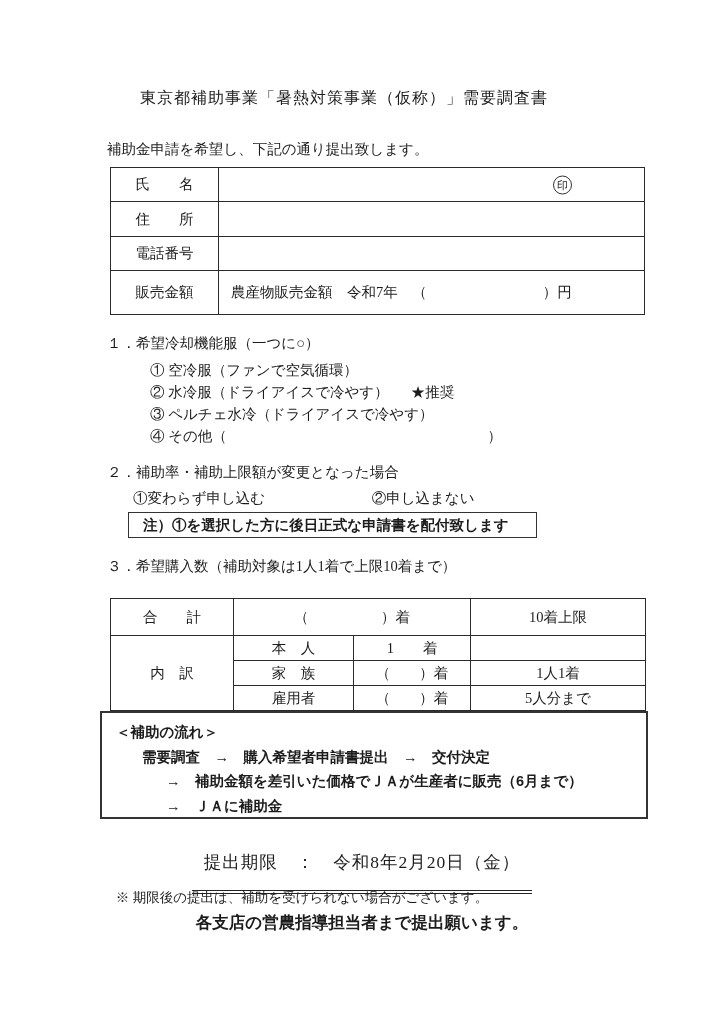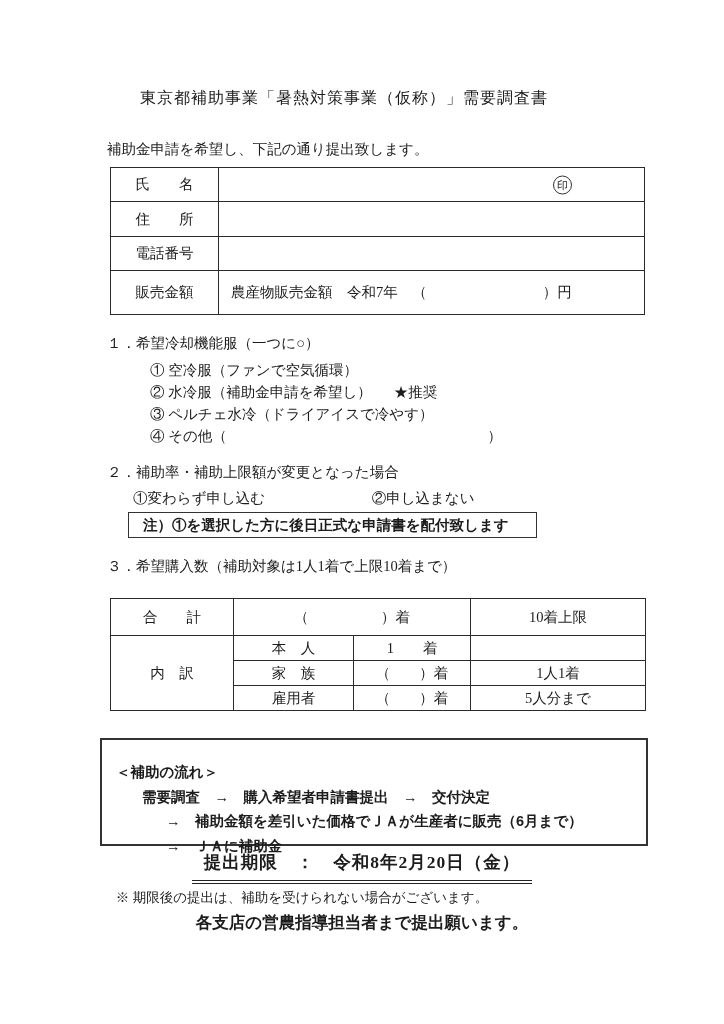--- a/index.html
+++ b/index.html
@@ -66,39 +66,39 @@
   .s3h { top: 557px; left: 107px; }
 
   
   .t2 { top: 598px; left: 110px; width: 535px; table-layout: fixed; padding-left: 8px; }
   .t2 td { text-align: center; }
   .t2 tr:nth-child(1) { height: 37px; }
   .t2 tr:nth-child(2), .t2 tr:nth-child(3), .t2 tr:nth-child(4) { height: 25px; }
 
   
   .flow {
-    top: 738px; left: 100px; width: 548px; height: 108px;
+    top: 711px; left: 100px; width: 548px; height: 108px;
     border: 2px solid #333;
     font-family: "Liberation Sans", "DejaVu Sans", sans-serif;
     font-weight: bold;
-    padding-top: 20px;
+    padding-top: 7px;
   }
   .flow div { line-height: 24.5px; font-size: 14.5px; }
   .fl-head { padding-left: 14px; }
   .fl-1 { padding-left: 40px; }
   .fl-2, .fl-3 { padding-left: 64px; }
 
   
   .deadline-wrap { top: 850px; left: 0; width: 724px; text-align: center; }
   .deadline {
     display: inline-block;
-    font-weight: bold;
+    font-weight: normal;
     font-size: 17.5px;
     border-bottom: 4px double #222;
-    padding: 0 12px 6px 12px;
+    padding: 0 12px 16px 12px;
     letter-spacing: 1px;
   }
   .submit {
     top: 912px; left: 0; width: 724px; text-align: center;
     font-weight: bold; font-size: 16.5px;
   }
   .fnote {
     top: 889px; left: 0; width: 604px; text-align: center;
     font-size: 13.5px;
     font-family: Liberation Serif, serif;
@@ -135,21 +135,21 @@
     </tr>
   </tbody>
     </table>
 
   <div class="abs s1h">１．希望冷却機能服（一つに○）</div>
   <div class="abs s1opts">
     <div class="opt">
       <span>① 空冷服（ファンで空気循環）</span>
     </div>
     <div class="opt">
-      <span>② 水冷服（補助金申請を希望し）</span>
+      <span>② 水冷服（ドライアイスで冷やす）</span>
       <span class="note">★推奨</span>
     </div>
     <div class="opt">
       <span>③ ペルチェ水冷（ドライアイスで冷やす）</span>
     </div>
     <div class="opt">
       <span>④ その他（</span>
       <span class="close">）</span>
     </div>
   </div>

